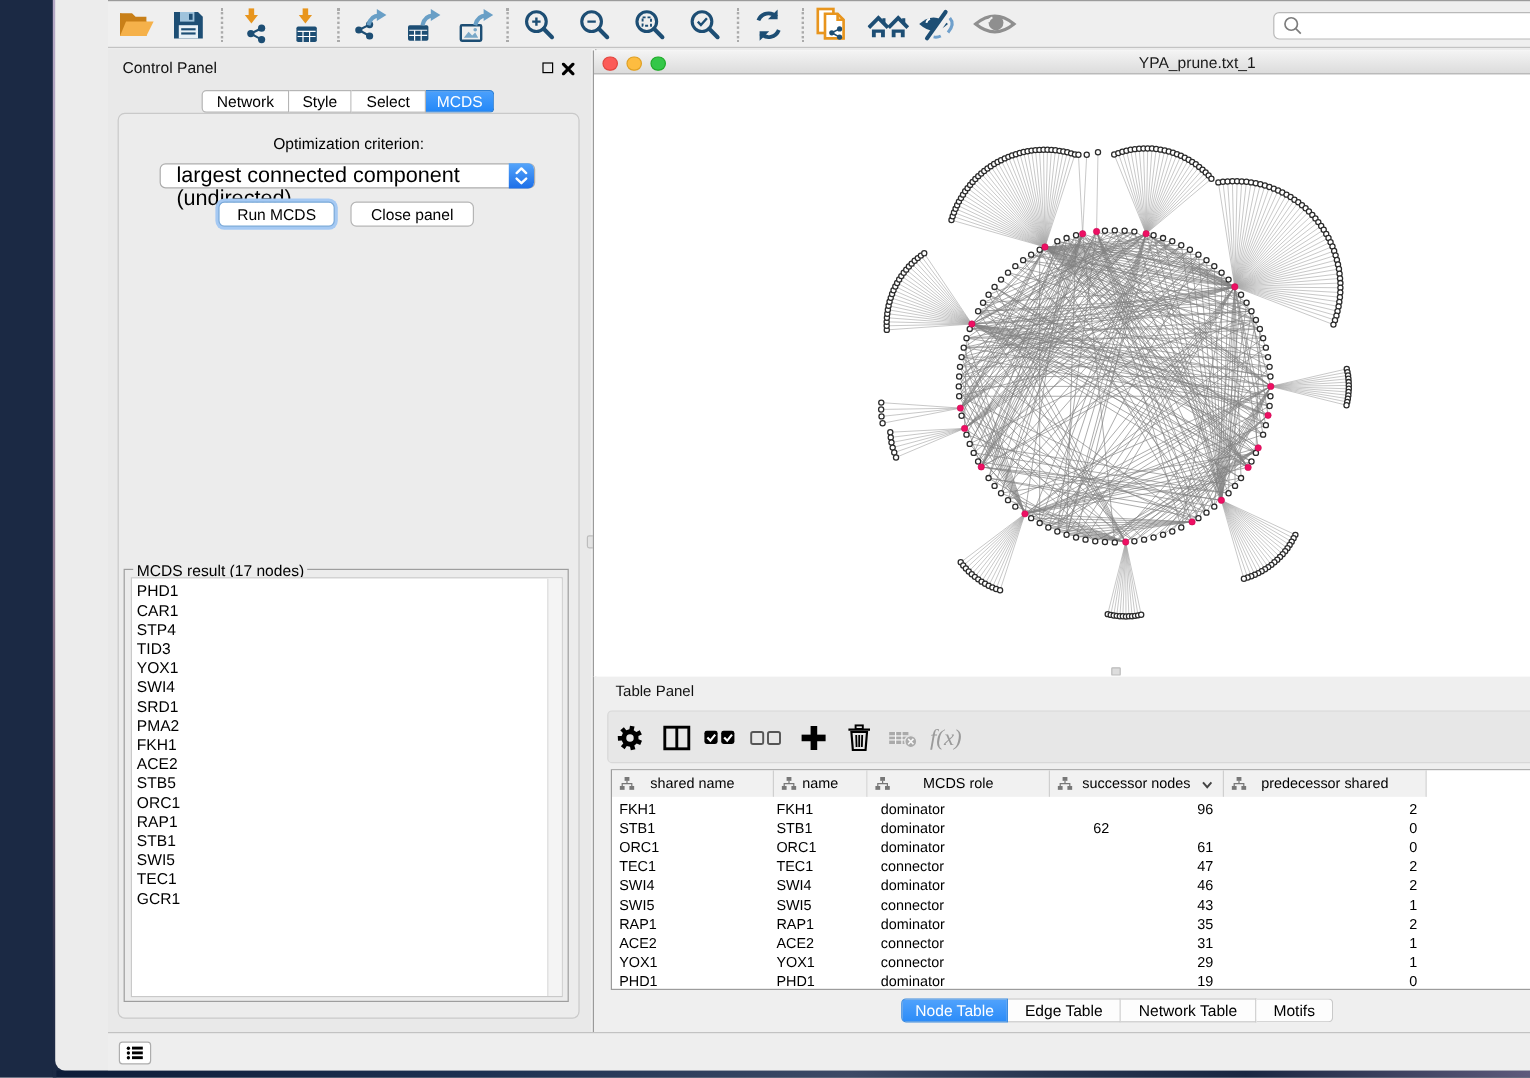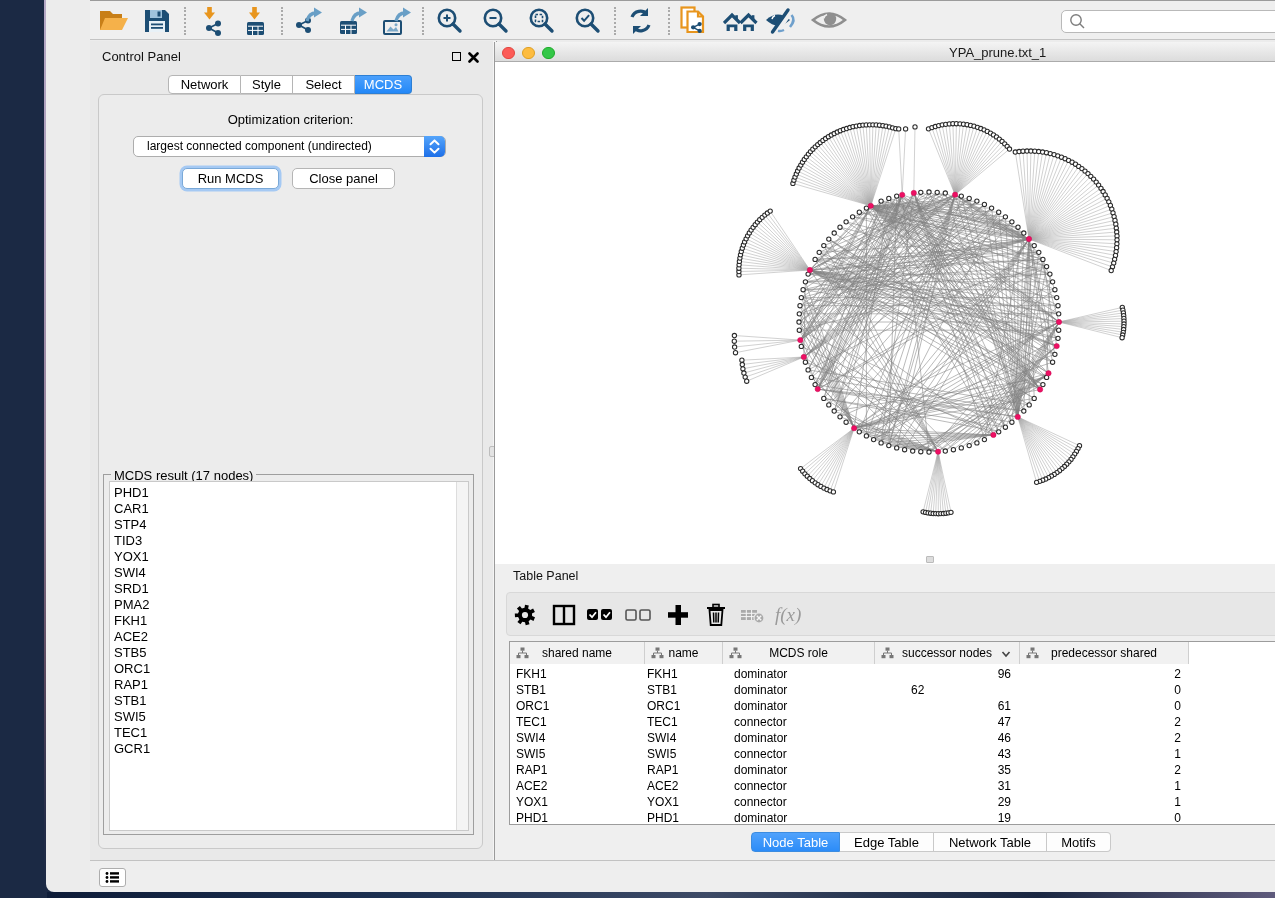--- a/index.html
+++ b/index.html
@@ -33,21 +33,21 @@
   .cptab { height:19px; border:1px solid #b5b5b5; border-left:none; background:#fff;
      font-size:13px; color:#000; text-align:center; line-height:18px; }
   .cptab.first { border-left:1px solid #b5b5b5; border-radius:4px 0 0 4px; }
   .cptab.last  { border-radius:0 4px 4px 0; }
   .cptab.sel { background:linear-gradient(180deg,#4ba0fc,#2388f8); color:#fff; border-color:#2d7fd4; }
   
   #cp-pane { position:absolute; left:8px; top:53px; width:385px; height:755px;
      background:#ececec; border:1px solid #c9c9c9; border-radius:6px; }
   #opt-label { position:absolute; left:0; top:17px; width:100%; text-align:center; font-size:13px; color:#000;}
   #dropdown { position:absolute; left:34px; top:41px; width:313px; height:21px; background:#fff;
-     border:1px solid #adadad; border-radius:5px; font-size:12px; line-height:19px; padding-left:13px; color:#000;}
+     border:1px solid #adadad; border-radius:5px; font-size:18px; line-height:19px; padding-left:13px; color:#000;}
   #dd-step { position:absolute; right:0px; top:-1px; width:21px; height:21px; border-radius:0 5px 5px 0;
      background:linear-gradient(180deg,#55a5fb,#1d6fe8); }
   .btn { position:absolute; height:21px; background:#fff; border:1px solid #b5b5b5; border-radius:5px;
      font-size:13px; color:#000; text-align:center; line-height:19px; }
   #btn-run { left:83px; top:73px; width:97px; box-shadow:0 0 0 2.5px #a5c9f3; border-color:#7aa9d8;}
   #btn-close { left:193px; top:73px; width:103px; }
   
   #fs { position:absolute; left:4px; top:379px; width:371px; height:361px; border:1px solid #9e9e9e; }
   #fs-legend { position:absolute; left:7px; top:-7px; background:#ececec; padding:0 3px; font-size:13px; color:#000;}
   #fs-list { position:absolute; left:5px; top:6px; width:360px; height:350px; background:#fff; border:1px solid #c9c9c9;}

